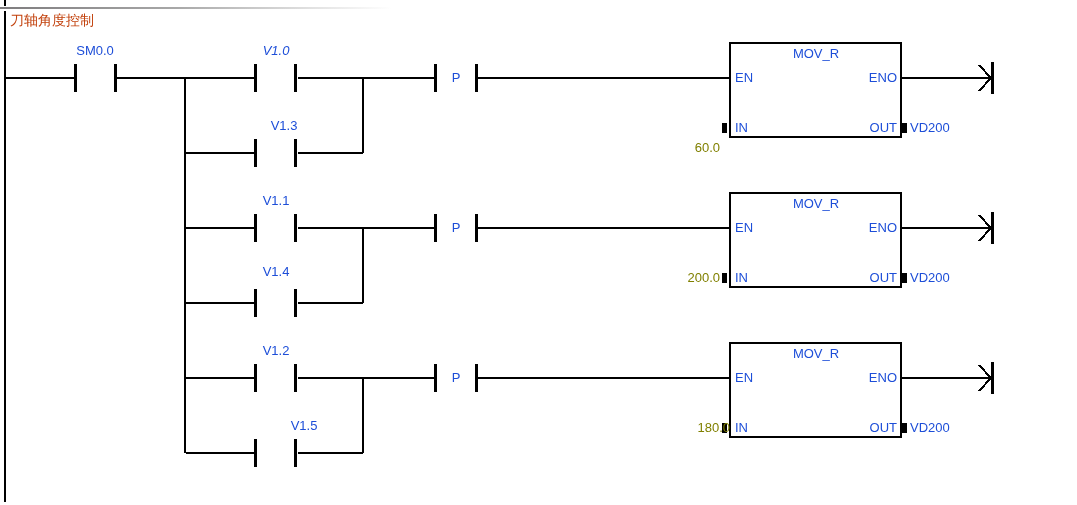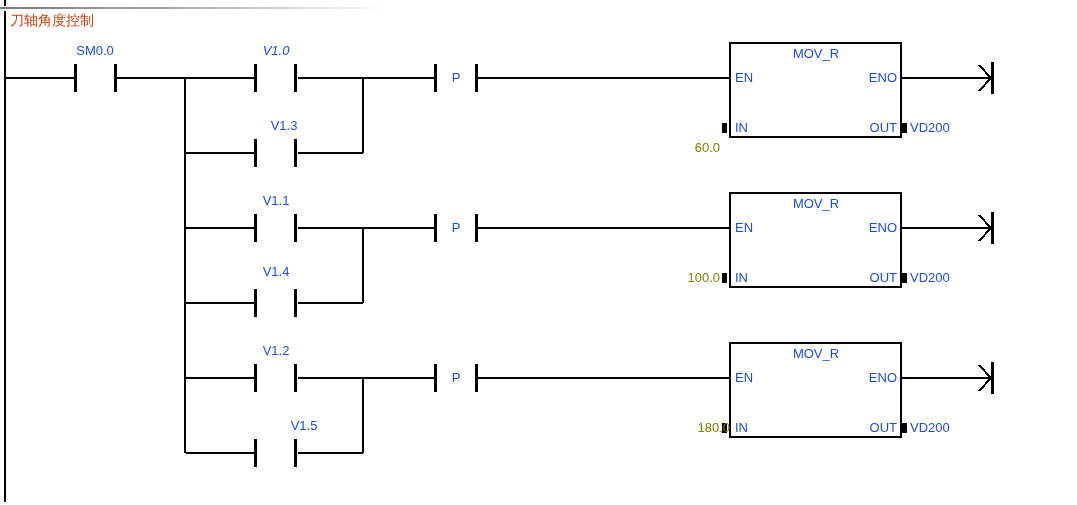--- a/index.html
+++ b/index.html
@@ -164,21 +164,21 @@
   <span class="lbl" style="left:735px; top:120px;">IN</span>
   <span class="lbl" style="right:180px; top:120px;">OUT</span>
   <span class="lbl val" style="right:357px; top:120px;margin-top:20px;">60.0</span>
   <span class="lbl" style="left:910px; top:120px;">VD200</span>
 
   <span class="lbl ctr" style="left:816px; top:196px;">MOV_R</span>
   <span class="lbl" style="left:735px; top:220px;">EN</span>
   <span class="lbl" style="right:180px; top:220px;">ENO</span>
   <span class="lbl" style="left:735px; top:270px;">IN</span>
   <span class="lbl" style="right:180px; top:270px;">OUT</span>
-  <span class="lbl val" style="right:357px; top:270px;">100.0</span>
+  <span class="lbl val" style="right:357px; top:270px;">200.0</span>
   <span class="lbl" style="left:910px; top:270px;">VD200</span>
 
   <span class="lbl ctr" style="left:816px; top:346px;">MOV_R</span>
   <span class="lbl" style="left:735px; top:370px;">EN</span>
   <span class="lbl" style="right:180px; top:370px;">ENO</span>
   <span class="lbl" style="left:735px; top:420px;">IN</span>
   <span class="lbl" style="right:180px; top:420px;">OUT</span>
   <span class="lbl val" style="right:347px; top:420px;">180.0</span>
   <span class="lbl" style="left:910px; top:420px;">VD200</span>
 

